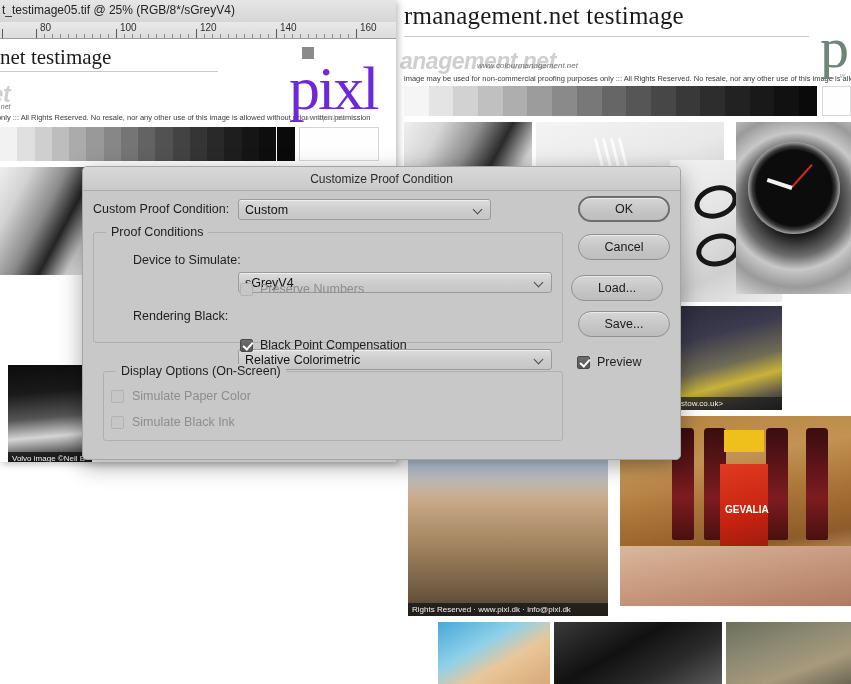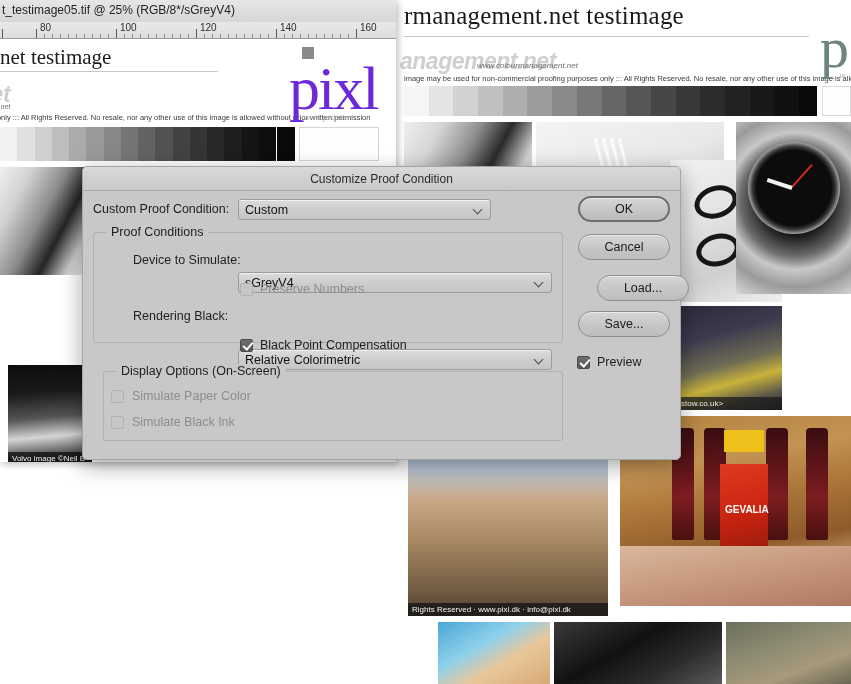--- a/index.html
+++ b/index.html
@@ -437,21 +437,21 @@
     <span class="cb disabled"></span>
     <span class="lbl dim">Simulate Black Ink</span>
   </div>
 
   <div class="btn" style="left:495px;top:67px;">
     <span>Cancel</span>
   </div>
   <div class="btn default" style="left:495px;top:29px;">
     <span>OK</span>
   </div>
-  <div class="btn" style="left:514px;top:108px;">
+  <div class="btn" style="left:488px;top:108px;">
     <span>Load...</span>
   </div>
   <div class="btn" style="left:495px;top:144px;">
     <span>Save...</span>
   </div>
 
   <div class="row" style="left:494px;top:188px;gap:7px;">
     <span class="cb checked"></span>
     <span class="lbl">Preview</span>
   </div>

